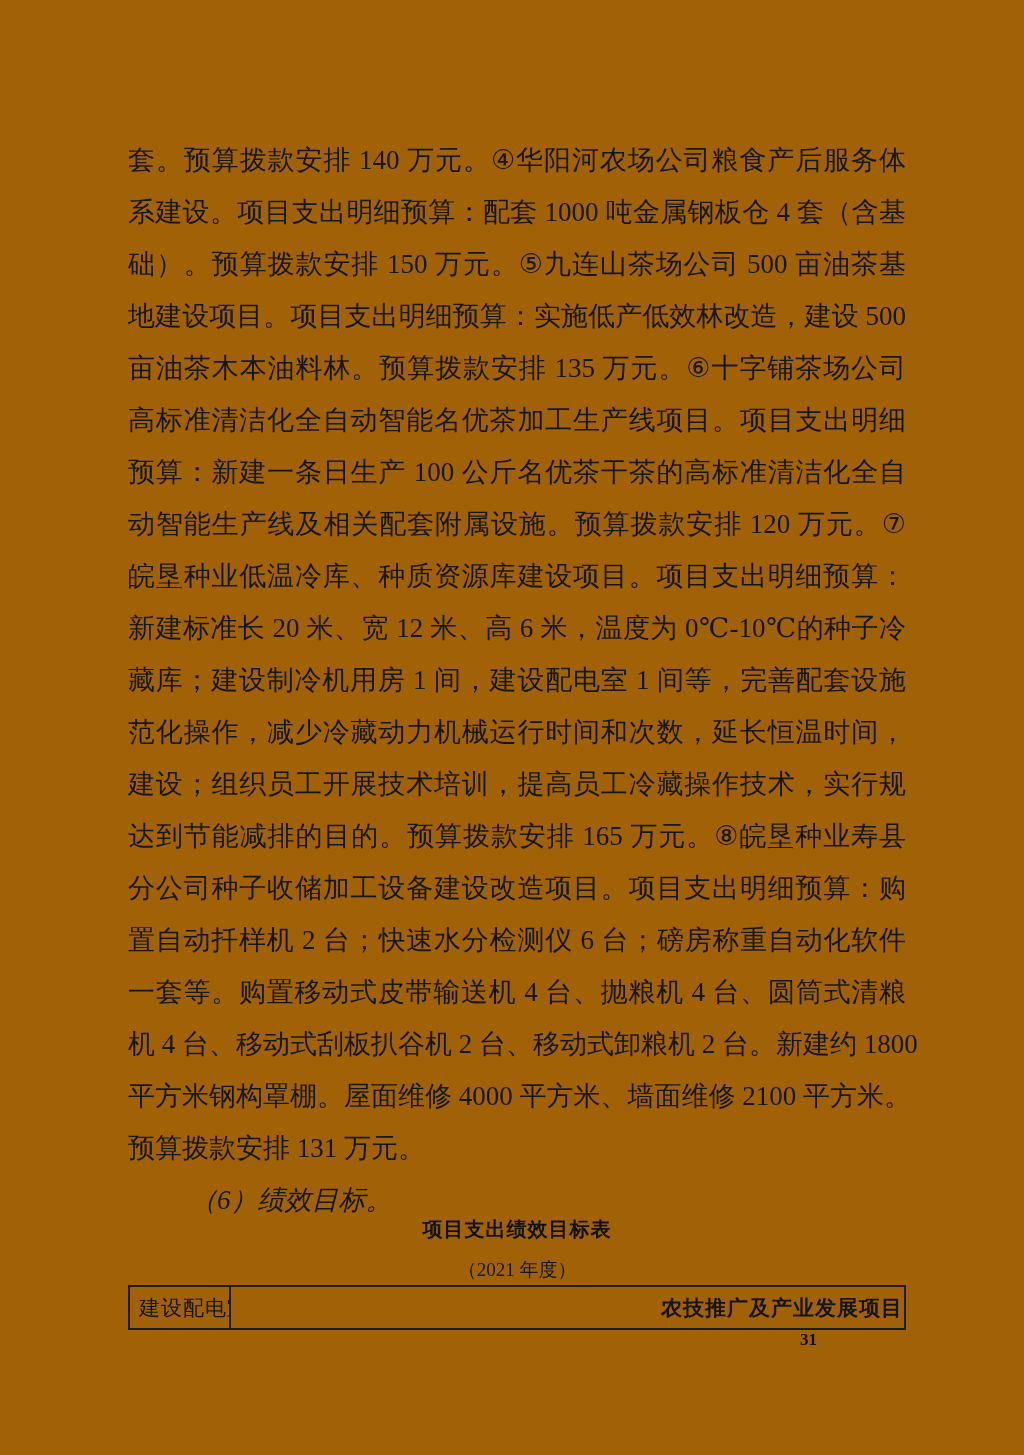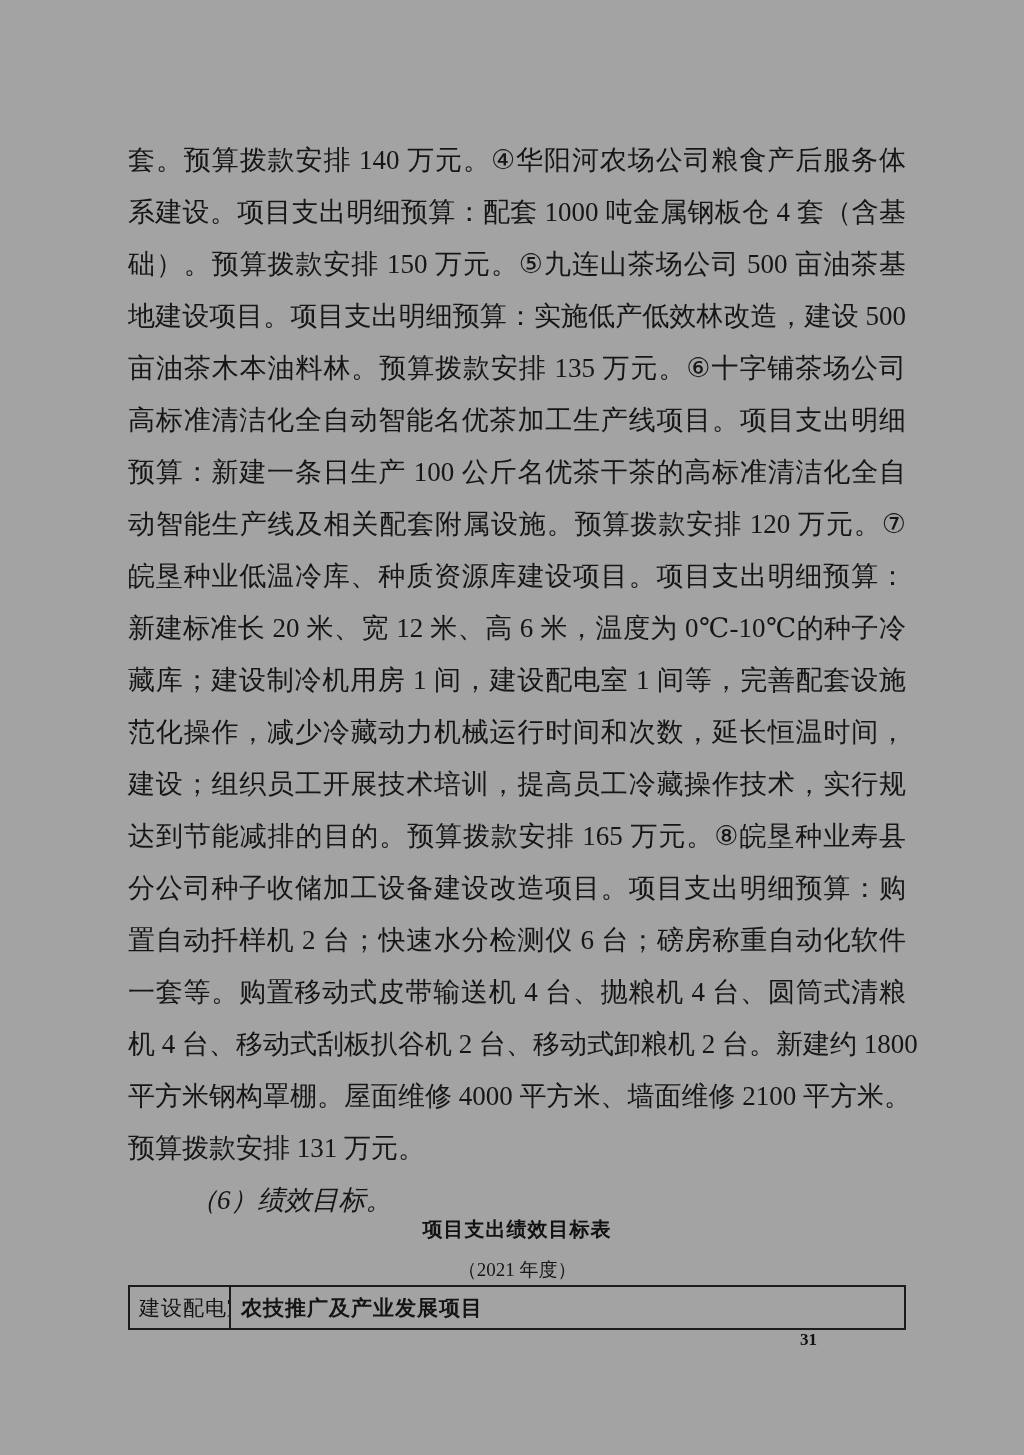--- a/index.html
+++ b/index.html
@@ -6,21 +6,21 @@
     margin: 0;
     padding: 0;
     background: #ffffff;
     font-family: "Liberation Serif", "DejaVu Serif", "DejaVu Sans", serif;
     color: #141414;
   }
   .page {
     position: relative;
     width: 1024px;
     height: 1455px;
-    background: #a3a3a3;
+    background: #a16207;
     overflow: hidden;
   }
   
   .body-text {
     position: absolute;
     left: 128px;
     top: 134px;
     width: 778px;
   }
   .line {
@@ -79,21 +79,21 @@
     overflow: hidden;
   }
   td.label-cell {
     width: 84px;
     font-size: 21px;
     padding: 0 6px 0 9px;
     letter-spacing: 1px;
     white-space: nowrap;
   }
   td.value-cell {
-    text-align: left;
+    text-align: right;
     font-size: 21px;
     font-weight: bold;
     letter-spacing: 1px;
     padding-left: 10px;
   }
   .page-number {
     position: absolute;
     left: 800px;
     top: 1330px;
     font-size: 17px;

